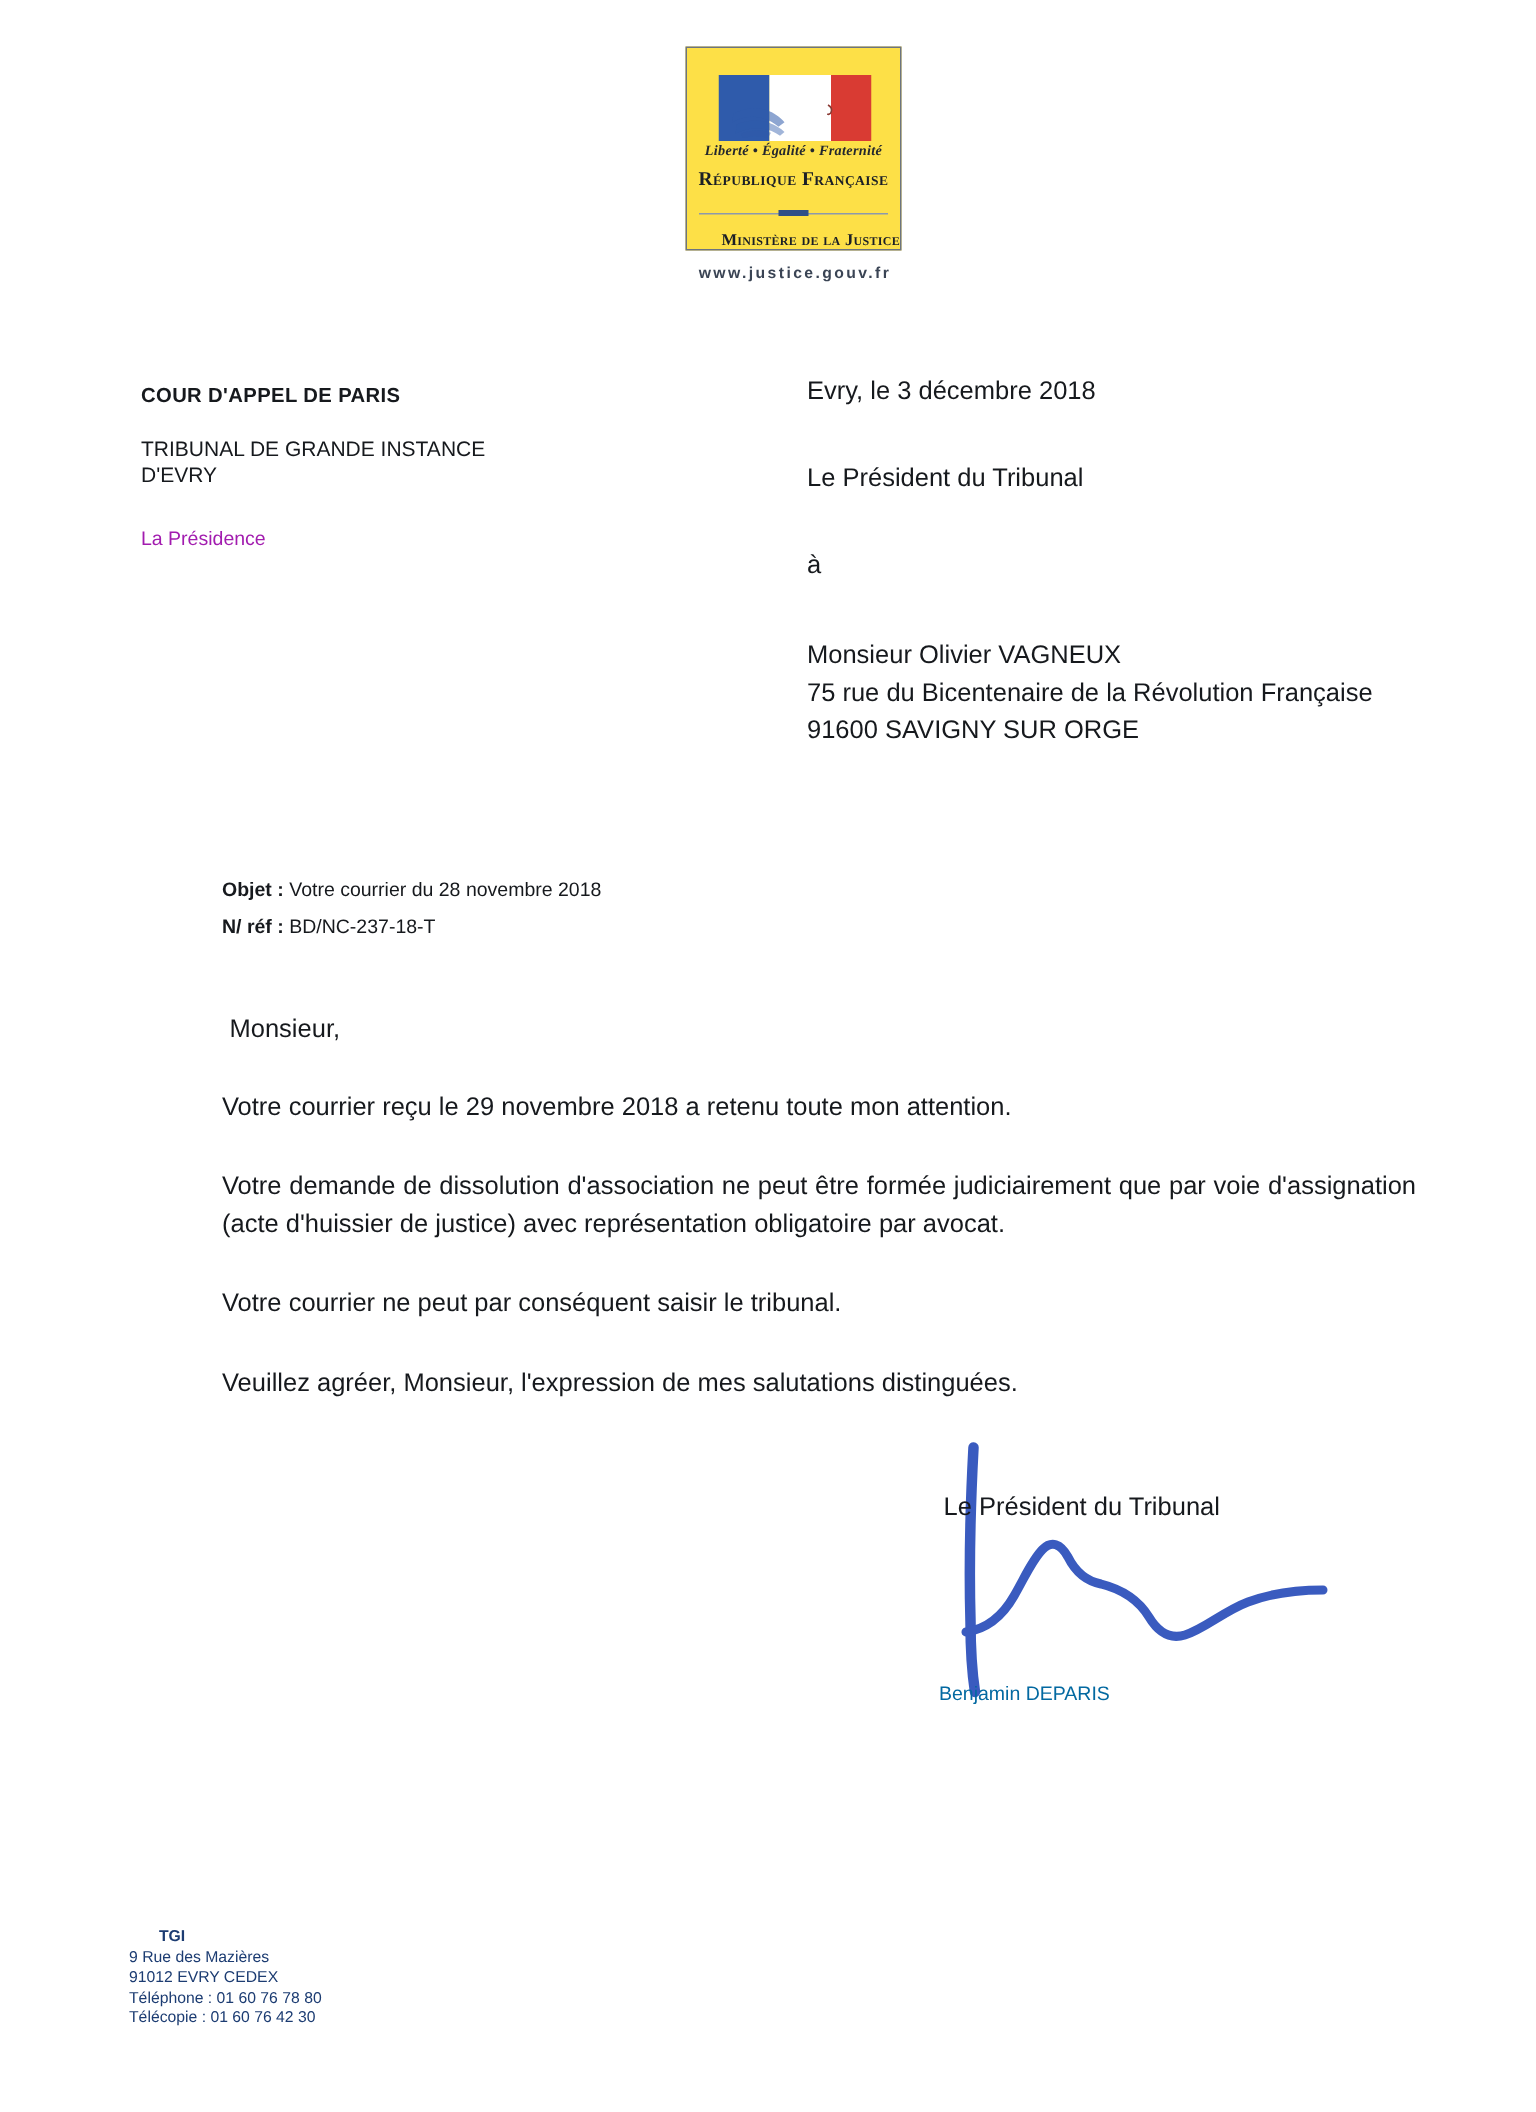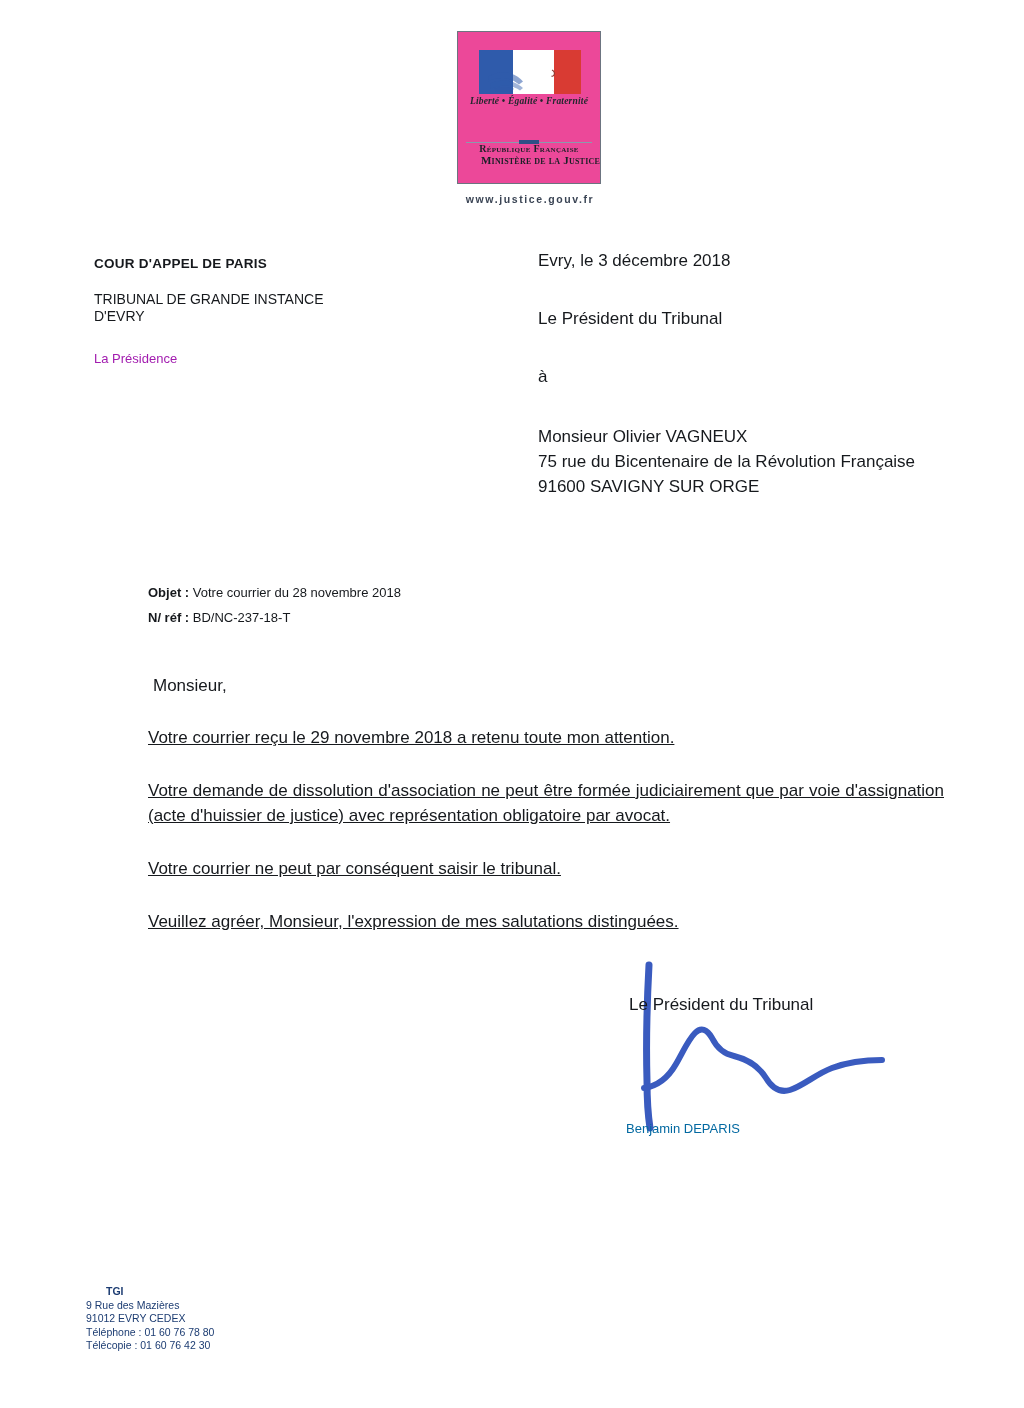--- a/index.html
+++ b/index.html
@@ -19,23 +19,23 @@
 
   
   #letterhead {
     position: absolute;
     left: 457px;
     top: 31px;
     width: 146px;
   }
   #logo-box {
     border: 1px solid #6c7480;
-    background: #ec4899;
+    background: #fde047;
     width: 144px;
-    height: 153px;
+    height: 136px;
     box-sizing: border-box;
     position: relative;
   }
   #flag-emblem {
     position: absolute;
     left: 21px;
     top: 18px;
     width: 102px;
     height: 44px;
   }
@@ -54,26 +54,25 @@
     white-space: nowrap;
   }
   #republique-line {
     position: absolute;
     left: 0;
     right: 0;
     top: 79px;
     text-align: center;
     font-family: "Liberation Serif", serif;
     font-weight: 700;
-    font-size: 10px;
+    font-size: 13px;
     font-variant: small-caps;
     letter-spacing: 0.3px;
     color: #1b1f26;
     white-space: nowrap;
-    margin-top: 32px;
   }
   #logo-rule {
     position: absolute;
     left: 8px;
     right: 8px;
     top: 108px;
     height: 6px;
   }
   #logo-rule .thin {
     position: absolute;
@@ -173,21 +172,20 @@
     width: 796px;
     font-size: 17px;
     color: #16191d;
   }
   #salutation { margin: 0 0 28px 5px; line-height: 23px; }
   #letter-body p.para {
     margin: 0 0 28px 0;
     line-height: 25px;
     text-align: justify;
     text-align-last: left;
-    text-decoration: underline;
   }
 
   
   #signature-block {
     position: absolute;
     left: 600px;
     top: 960px;
     width: 330px;
     height: 210px;
   }

